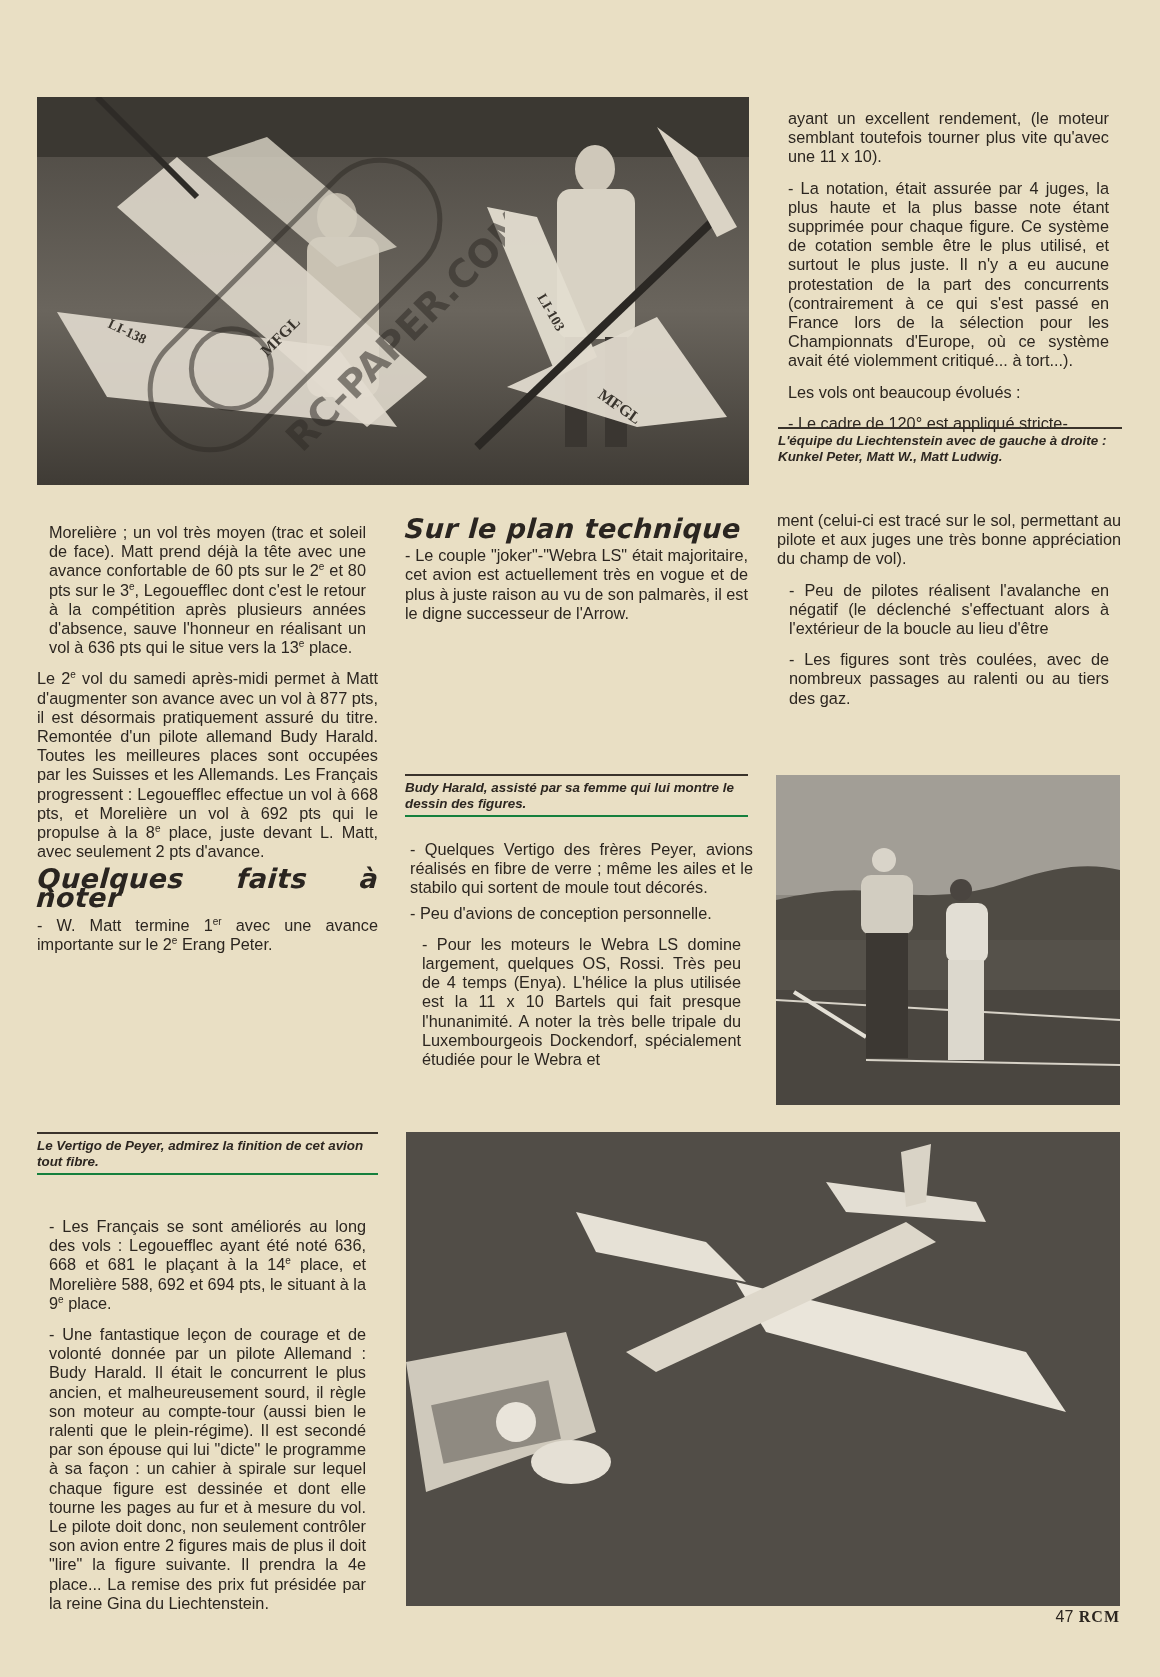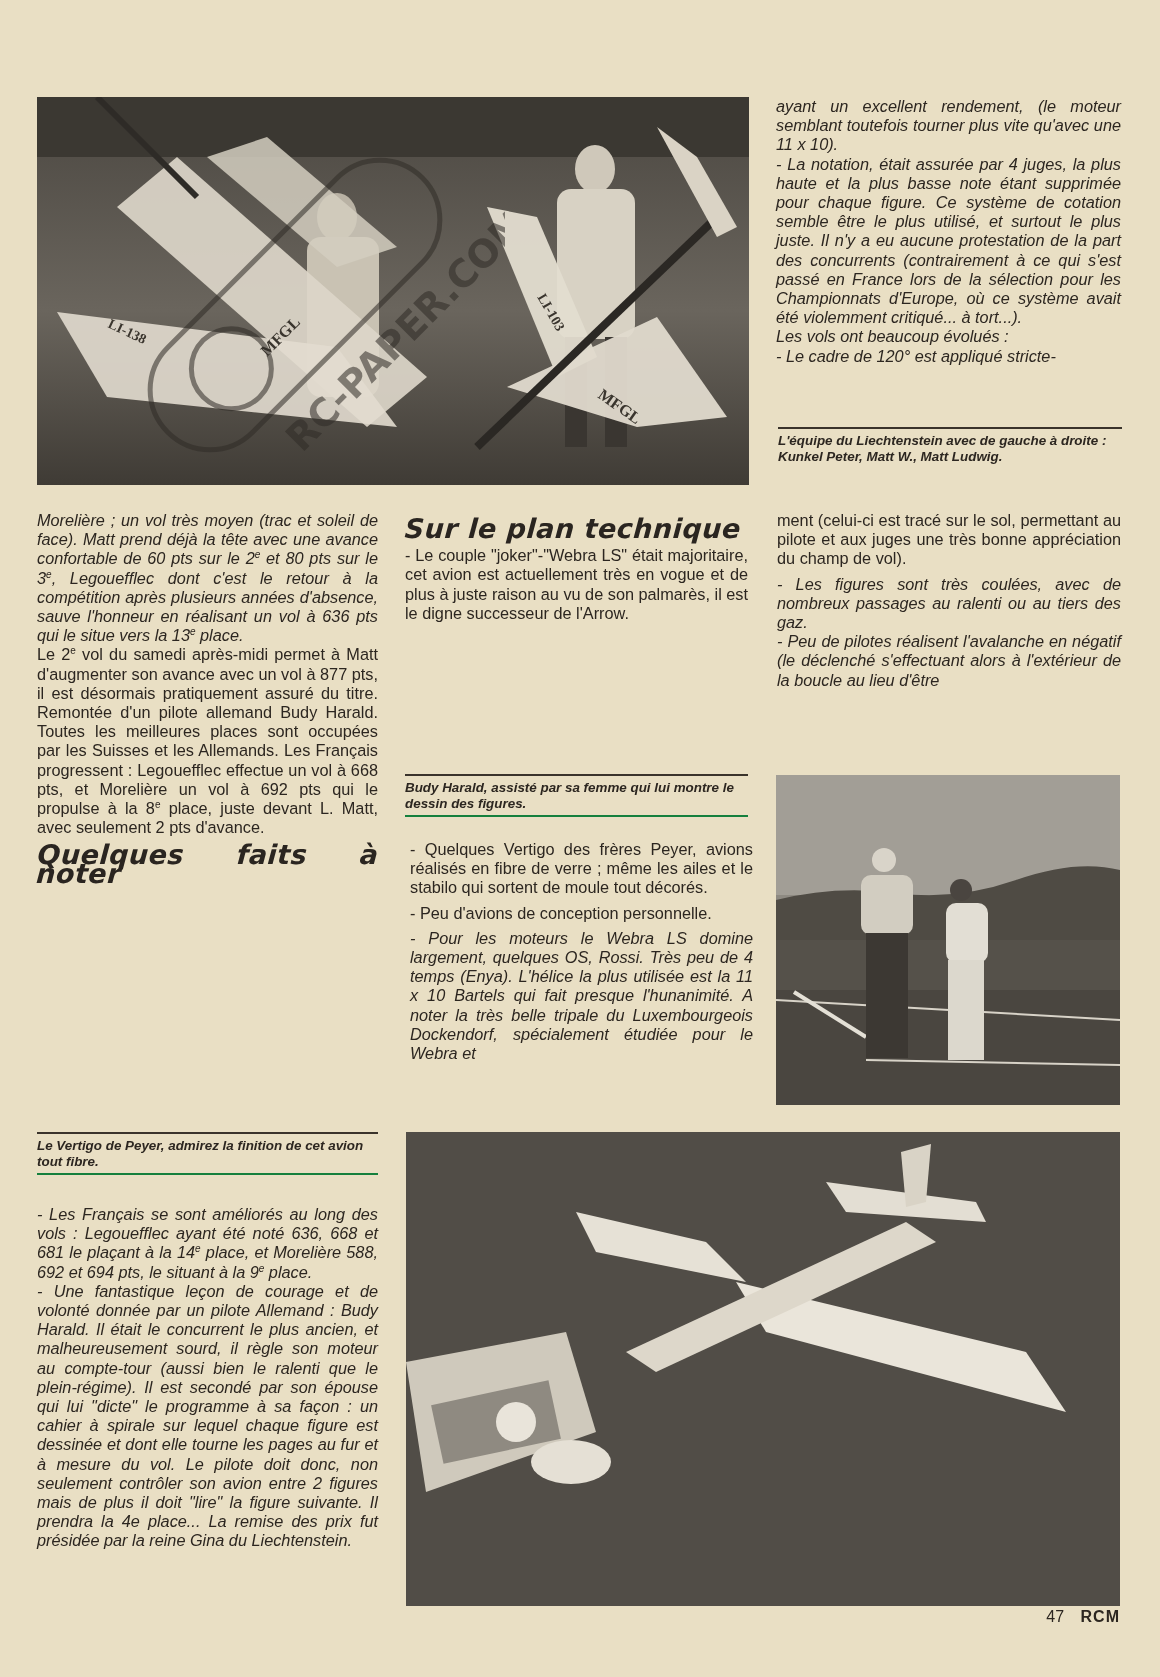--- a/index.html
+++ b/index.html
@@ -1,28 +1,28 @@
 <!DOCTYPE html>
 <html><head>
 <meta charset="utf-8">
 <style>
   html,body{margin:0;padding:0;}
   body{width:1160px;height:1677px;background:#e9dfc4;position:relative;overflow:hidden;
        font-family:"Liberation Sans",sans-serif;color:#2c2620;}
   .photo{position:absolute;background:#5b5650;overflow:hidden;}
   .col{position:absolute;font-size:16.3px;line-height:19.2px;text-align:justify;}
   .col p{margin:0 0 6px 0;}
-  .col p.tight{margin:0;font-style:italic;}
+  .col p.tight{margin:12px;}
   .heading{font-family:"DejaVu Sans",sans-serif;font-weight:900;font-style:italic;font-size:27px;
            letter-spacing:0.5px;color:#2a2520;margin:8px 0 8px 0;transform:skewX(-4deg);}
   .caption{position:absolute;font-weight:bold;font-style:italic;font-size:13.4px;line-height:15.5px;
            border-top:2px solid #3a332b;padding-top:4px;}
   .caption.bottomrule{border-bottom:2px solid #15803d;padding-bottom:4px;}
   .footer{position:absolute;right:40px;top:1608px;font-size:16px;color:#2c2620;}
-  .footer .brand{font-family:Liberation Sans, sans-serif;font-weight:900;font-size:16px;letter-spacing:1px;margin-left:12px;}
+  .footer .brand{font-family:Liberation Serif, serif;font-weight:900;font-size:16px;letter-spacing:1px;margin-left:1px;}
   .watermark{position:absolute;left:85px;top:95px;width:420px;height:420px;pointer-events:none;}
   sup{font-size:10px;line-height:0;}
 </style>
 </head>
 <body>
 
 <div class="photo" style="left:37px;top:97px;width:712px;height:388px;">
   <svg width="712" height="388" viewBox="0 0 712 388">
     <defs>
       <linearGradient id="g1" x1="0" y1="0" x2="0" y2="1">
@@ -77,20 +77,21 @@
 
 <div class="caption" style="left:778px;top:427px;width:344px;font-style:italic;">
   <div>L'équipe du Liechtenstein avec de gauche à droite :</div>
   <div>Kunkel Peter, Matt W., Matt Ludwig.</div>
 </div>
 
 <div class="col" style="left:37px;top:511px;width:341px;">
   <p class="tight">Morelière ; un vol très moyen (trac et soleil de face). Matt prend déjà la tête avec une avance confortable de 60 pts sur le 2<sup>e</sup> et 80 pts sur le 3<sup>e</sup>, Legouefflec dont c'est le retour à la compétition après plusieurs années d'absence, sauve l'honneur en réalisant un vol à 636 pts qui le situe vers la 13<sup>e</sup> place.</p>
   <p>Le 2<sup>e</sup> vol du samedi après-midi permet à Matt d'augmenter son avance avec un vol à 877 pts, il est désormais pratiquement assuré du titre. Remontée d'un pilote allemand Budy Harald. Toutes les meilleures places sont occupées par les Suisses et les Allemands. Les Français progressent : Legouefflec effectue un vol à 668 pts, et Morelière un vol à 692 pts qui le propulse à la 8<sup>e</sup> place, juste devant L. Matt, avec seulement 2 pts d'avance.</p>
   <div class="heading">Quelques faits à noter</div>
+  <p>- W. Matt termine 1<sup>er</sup> avec une avance importante sur le 2<sup>e</sup> Erang Peter.</p>
 </div>
 
 <div class="caption bottomrule" style="left:37px;top:1132px;width:341px;">Le Vertigo de Peyer, admirez la finition de cet avion tout fibre.</div>
 
 <div class="col" style="left:37px;top:1205px;width:341px;">
   <p class="tight">- Les Français se sont améliorés au long des vols : Legouefflec ayant été noté 636, 668 et 681 le plaçant à la 14<sup>e</sup> place, et Morelière 588, 692 et 694 pts, le situant à la 9<sup>e</sup> place.</p>
   <p class="tight">- Une fantastique leçon de courage et de volonté donnée par un pilote Allemand : Budy Harald. Il était le concurrent le plus ancien, et malheureusement sourd, il règle son moteur au compte-tour (aussi bien le ralenti que le plein-régime). Il est secondé par son épouse qui lui "dicte" le programme à sa façon : un cahier à spirale sur lequel chaque figure est dessinée et dont elle tourne les pages au fur et à mesure du vol. Le pilote doit donc, non seulement contrôler son avion entre 2 figures mais de plus il doit "lire" la figure suivante. Il prendra la 4e place... La remise des prix fut présidée par la reine Gina du Liechtenstein.</p>
 </div>
 
 <div class="col" style="left:405px;top:511px;width:343px;">
@@ -101,22 +102,22 @@
 <div class="caption bottomrule" style="left:405px;top:774px;width:343px;">Budy Harald, assisté par sa femme qui lui montre le dessin des figures.</div>
 
 <div class="col" style="left:410px;top:840px;width:343px;">
   <p>- Quelques Vertigo des frères Peyer, avions réalisés en fibre de verre ; même les ailes et le stabilo qui sortent de moule tout décorés.</p>
   <p>- Peu d'avions de conception personnelle.</p>
   <p class="tight">- Pour les moteurs le Webra LS domine largement, quelques OS, Rossi. Très peu de 4 temps (Enya). L'hélice la plus utilisée est la 11 x 10 Bartels qui fait presque l'hunanimité. A noter la très belle tripale du Luxembourgeois Dockendorf, spécialement étudiée pour le Webra et</p>
 </div>
 
 <div class="col" style="left:777px;top:511px;width:344px;">
   <p>ment (celui-ci est tracé sur le sol, permettant au pilote et aux juges une très bonne appréciation du champ de vol).</p>
+  <p class="tight">- Peu de pilotes réalisent l'avalanche en négatif (le déclenché s'effectuant alors à l'extérieur de la boucle au lieu d'être</p>
   <p class="tight">- Les figures sont très coulées, avec de nombreux passages au ralenti ou au tiers des gaz.</p>
-  <p class="tight">- Peu de pilotes réalisent l'avalanche en négatif (le déclenché s'effectuant alors à l'extérieur de la boucle au lieu d'être</p>
 </div>
 
 <div class="photo" style="left:776px;top:775px;width:344px;height:330px;">
   <svg width="344" height="330" viewBox="0 0 344 330">
     <rect width="344" height="330" fill="#8e8a82"></rect>
     <rect y="0" width="344" height="120" fill="#a29e96"></rect>
     <path d="M0,125 Q60,110 120,118 T240,105 T344,95 L344,170 L0,170 Z" fill="#4f4b44"></path>
     <rect y="165" width="344" height="55" fill="#55514a"></rect>
     <rect y="215" width="344" height="115" fill="#4a4640"></rect>
     <line x1="0" y1="225" x2="344" y2="245" stroke="#d8d3c8" stroke-width="2"></line>

